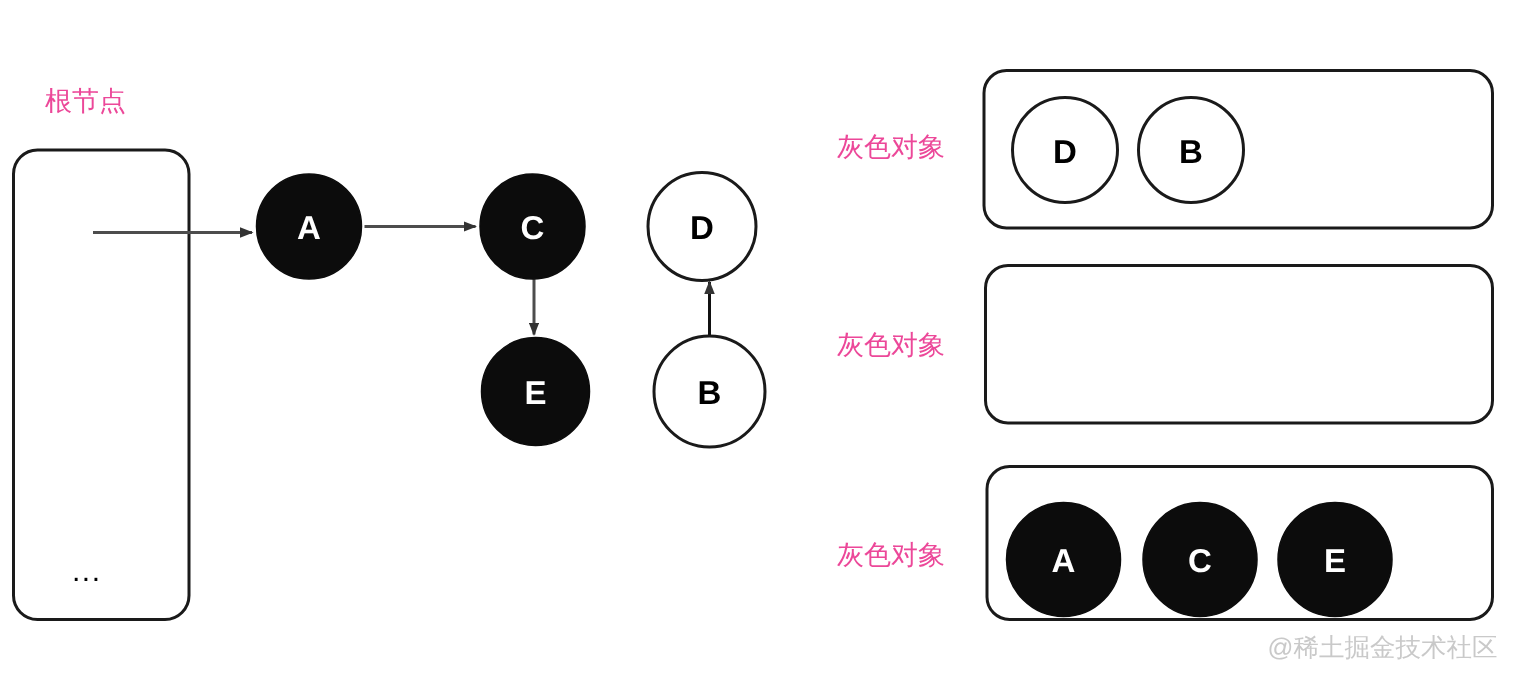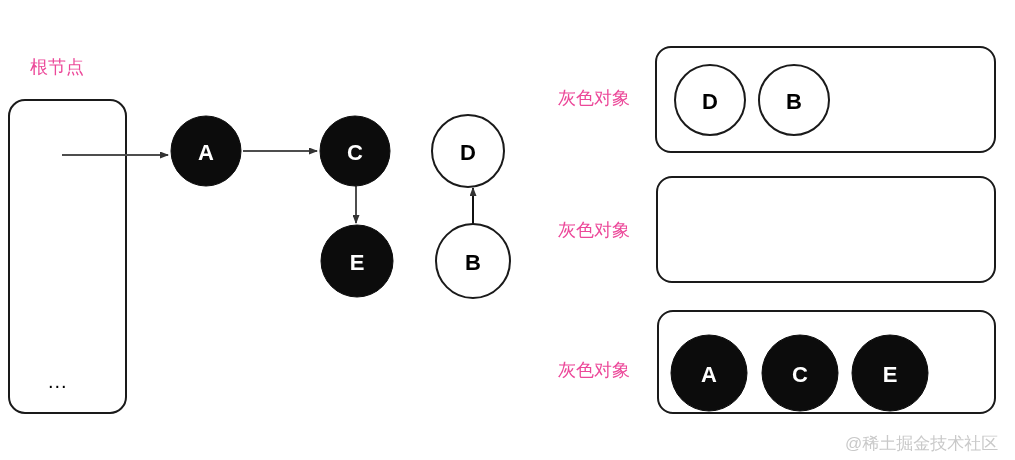--- a/index.html
+++ b/index.html
@@ -139,15 +139,15 @@
   <div class="cjk-label" style="left:30px; top:58px;">根节点</div>
 
   <div class="ellipsis" style="left:48px; top:371px;">...</div>
 
   <div class="cjk-label" style="left:558px; top:89px;">灰色对象</div>
 
   <div class="cjk-label" style="left:558px; top:221px;">灰色对象</div>
 
   <div class="cjk-label" style="left:558px; top:361px;">灰色对象</div>
 
-  <div class="watermark" style="left:845px; top:423px;margin-top:12px;">@稀土掘金技术社区</div>
+  <div class="watermark" style="left:845px; top:423px;">@稀土掘金技术社区</div>
 
 </div>
 
 </body></html>

